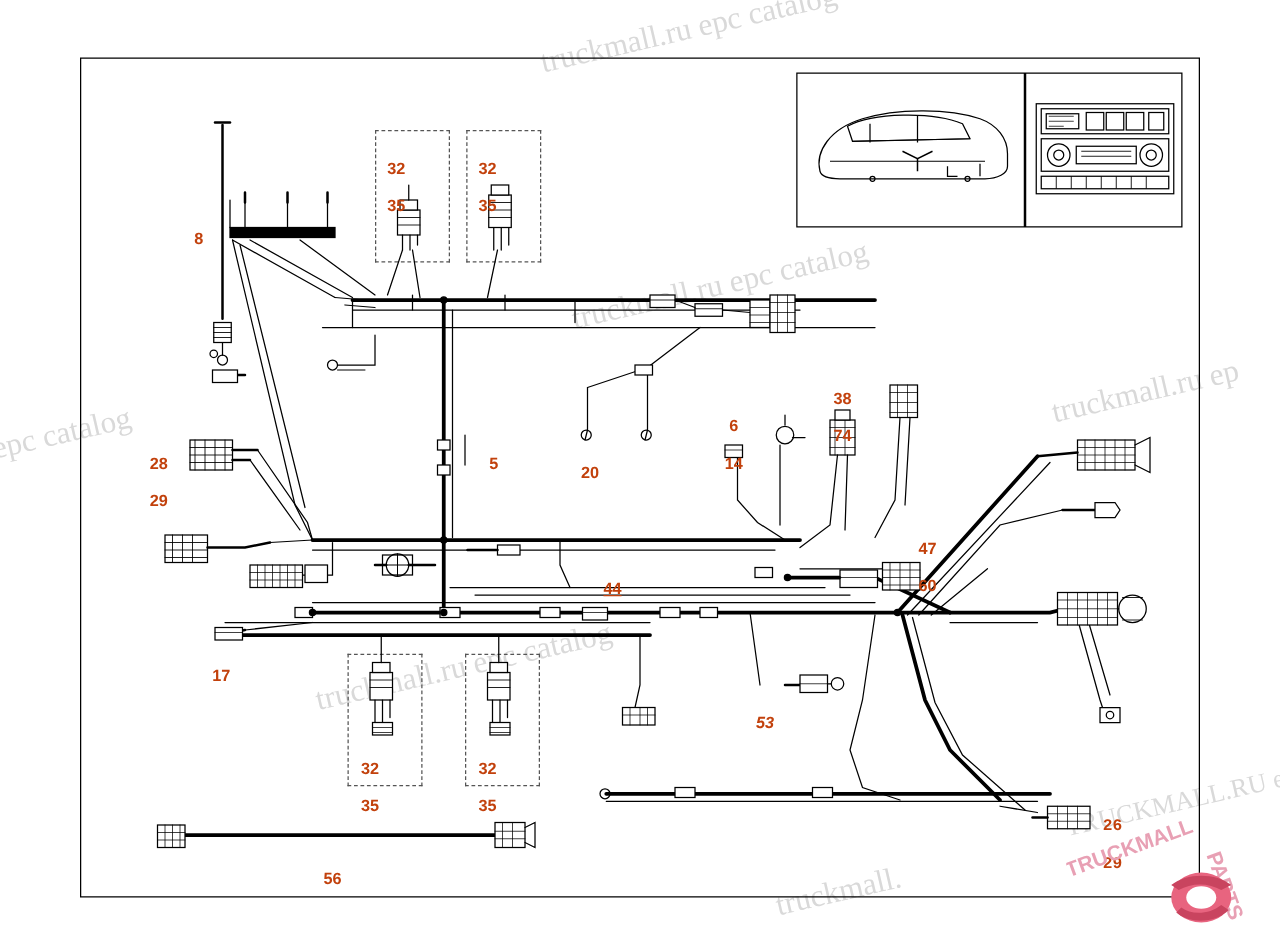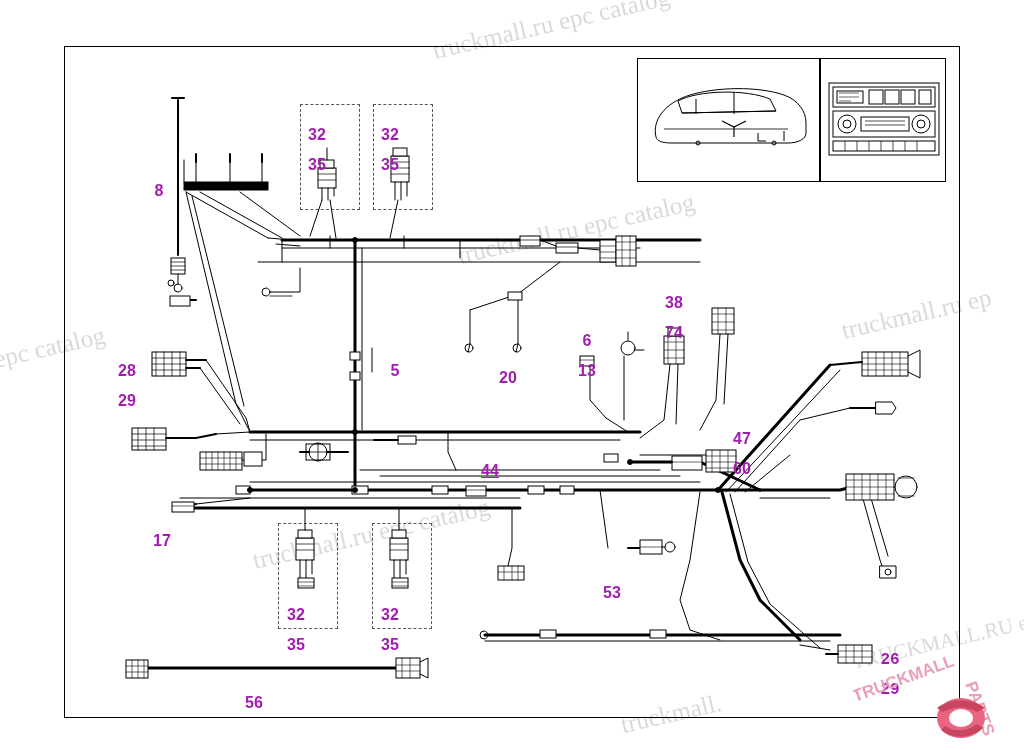--- a/index.html
+++ b/index.html
@@ -63,23 +63,23 @@
   .dashbox {
     position: absolute;
     border: 1px dashed #555;
     box-sizing: border-box;
   }
 
   
   .lbl {
     position: absolute;
     font-family: "Liberation Sans", sans-serif;
-    font-size: 16px;
+    font-size: 13px;
     font-weight: bold;
-    color: #a21caf;
+    color: #c2410c;
     line-height: 15px;
     white-space: pre-line;
     text-align: center;
   }
 
   
   svg.overlay {
     position: absolute;
     left: 0; top: 0;
     width: 1024px;
@@ -439,67 +439,67 @@
 
   <div class="lbl" style="left:114px;top:348px;width:26px;">
     <div>28</div>
     <div>29</div>
   </div>
 
   <div class="lbl" style="left:387px;top:348px;width:16px;">
     <div>5</div>
   </div>
 
-  <div class="lbl" style="left:460px;top:355px;width:24px;margin-left:36px;">
+  <div class="lbl" style="left:460px;top:355px;width:24px;">
     <div>20</div>
   </div>
 
   <div class="lbl" style="left:574px;top:318px;width:26px;">
     <div>6</div>
-    <div>13</div>
-  </div>
-
-  <div class="lbl" style="left:661px;top:280px;width:26px;">
+    <div>14</div>
+  </div>
+
+  <div class="lbl" style="left:661px;top:296px;width:26px;">
     <div>38</div>
     <div>74</div>
   </div>
 
   <div class="lbl" style="left:729px;top:416px;width:26px;text-align:center;">
     <div>47</div>
     <div>60</div>
   </div>
 
   <div class="lbl" style="left:478px;top:448px;width:24px;text-decoration:underline;">
     <div>44</div>
   </div>
 
-  <div class="lbl" style="left:150px;top:518px;width:24px;">
+  <div class="lbl" style="left:165px;top:518px;width:24px;">
     <div>17</div>
   </div>
 
   <div class="lbl" style="left:283px;top:592px;width:26px;">
     <div>32</div>
     <div>35</div>
   </div>
 
   <div class="lbl" style="left:377px;top:592px;width:26px;">
     <div>32</div>
     <div>35</div>
   </div>
 
-  <div class="lbl" style="left:600px;top:570px;width:24px;">
+  <div class="lbl" style="left:600px;top:555px;width:24px;font-style:italic;">
     <div>53</div>
   </div>
 
   <div class="lbl" style="left:877px;top:638px;width:26px;font-family:Liberation Mono, monospace;">
     <div>26</div>
     <div>29</div>
   </div>
 
-  <div class="lbl" style="left:242px;top:680px;width:24px;">
+  <div class="lbl" style="left:254px;top:680px;width:24px;">
     <div>56</div>
   </div>
 
   <svg id="logo" viewBox="0 0 165 90">
     <g>
       <text class="logo-text" x="2" y="46" transform="rotate(-20 2 46)">TRUCKMALL</text>
       <text class="logo-text" x="112" y="28" transform="rotate(70 112 28)">PARTS</text>
       <g transform="translate(86,40)">
         <ellipse cx="22" cy="22" rx="24" ry="20" fill="#e8647f"></ellipse>
         <ellipse cx="22" cy="22" rx="12" ry="9" fill="#ffffff"></ellipse>

